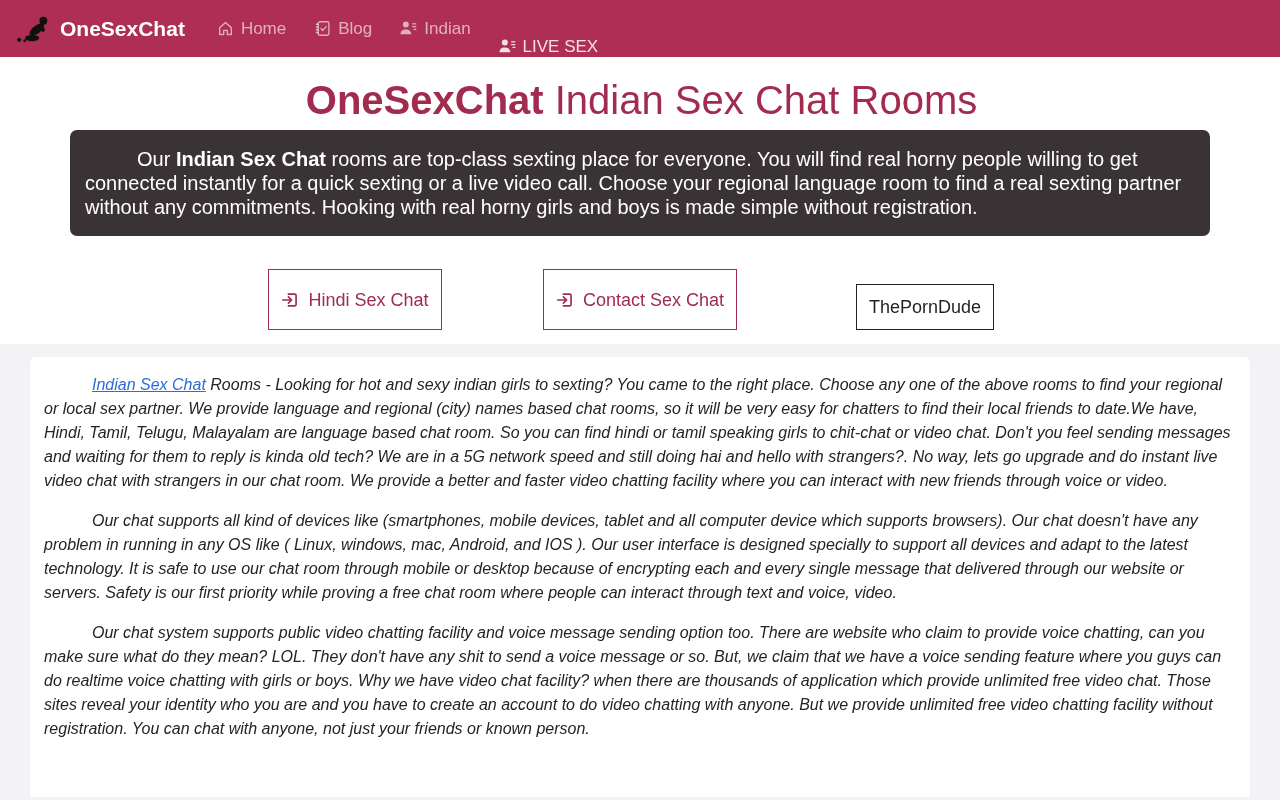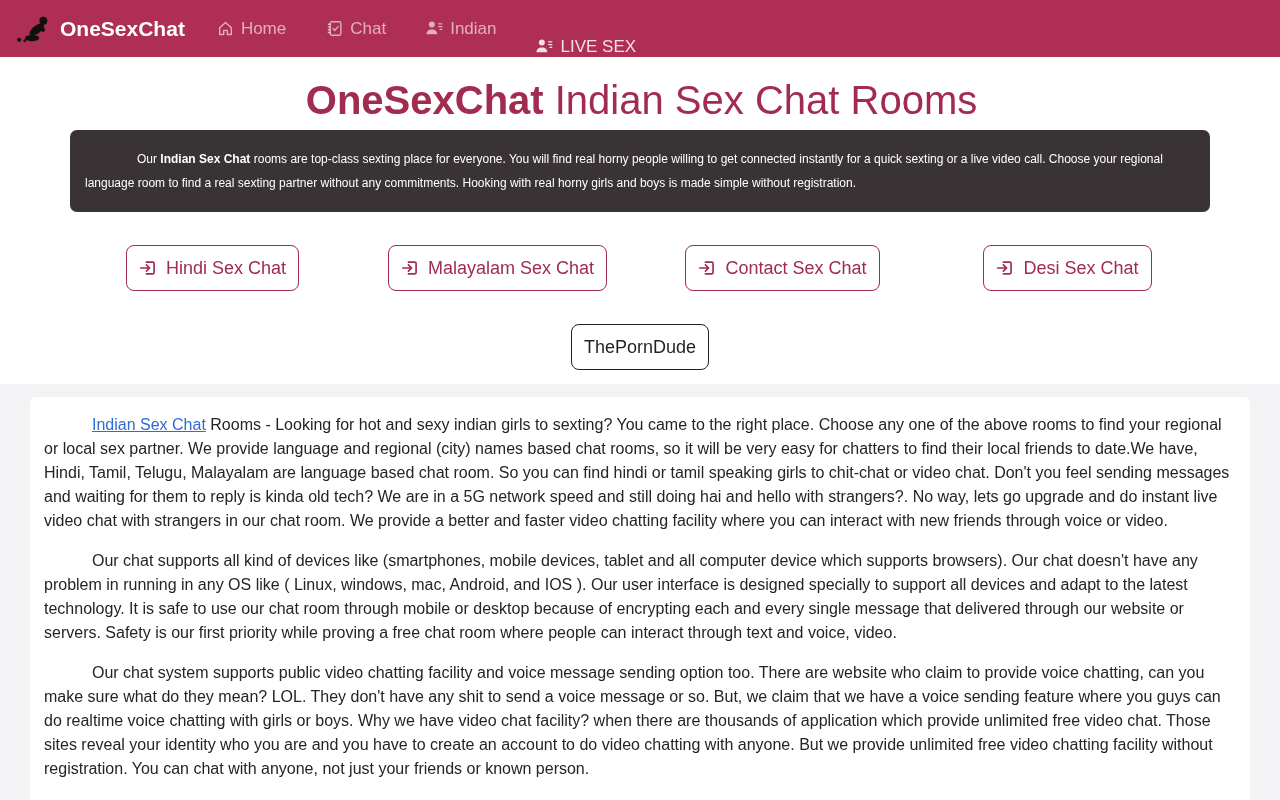--- a/index.html
+++ b/index.html
@@ -28,21 +28,21 @@
     color: #ffffff;
     font-size: 21px;
     font-weight: 700;
     cursor: pointer;
     text-decoration: none;
   }
   .brand svg { display: block; }
   .nav-items {
     display: flex;
     align-items: center;
-    gap: 40px;
+    gap: 28px;
     margin-left: 32px;
   }
   .nav-item {
     display: flex;
     align-items: center;
     gap: 7px;
     color: rgba(255,255,255,0.62);
     font-size: 17px;
     cursor: pointer;
     text-decoration: none;
@@ -67,21 +67,21 @@
   .page-title .title-brand { font-weight: 700; }
 
   .intro-box {
     width: 1140px;
     margin: 0 auto;
     box-sizing: border-box;
     background: #3a3335;
     color: #ffffff;
     border-radius: 7px;
     padding: 17px 15px;
-    font-size: 12px;
+    font-size: 20px;
     line-height: 24px;
   }
   .intro-box .indent { display: inline-block; width: 52px; }
 
   
   .rooms {
     width: 1140px;
     margin: 33px auto 0 auto;
     display: flex;
     flex-wrap: wrap;
@@ -93,21 +93,21 @@
     display: flex;
     justify-content: center;
   }
   .room-btn {
     display: inline-flex;
     align-items: center;
     gap: 9px;
     background: #ffffff;
     border: 1px solid #a12c50;
     color: #a12c50;
-    border-radius: 8px;
+    border-radius: 0;
     padding: 10px 12px;
     font-size: 18px;
     font-family: "Liberation Sans", sans-serif;
     cursor: pointer;
     line-height: 24px;
   }
   .room-btn svg { display: block; }
   .room-btn.dark {
     border-color: #1d2226;
     color: #1d2226;
@@ -121,20 +121,21 @@
     border-radius: 6px 6px 0 0;
     padding: 16px 14px 40px 14px;
     box-sizing: border-box;
   }
   .content-card p {
     margin: 0 0 16px 0;
     font-size: 16px;
     line-height: 24px;
     color: #212529;
     text-indent: 48px;
+    font-style: italic;
   }
   .content-card a.inline-link {
     color: #2e6bd8;
     text-decoration: underline;
     cursor: pointer;
   }
 </style>
 </head>
 <body>
 
@@ -162,21 +163,21 @@
       <span>Home</span>
     </a>
     <a class="nav-item">
       <span>
         <svg width="17" height="17" viewBox="0 0 16 16" fill="none" stroke="currentColor" stroke-width="1.3" stroke-linecap="round" stroke-linejoin="round">
           <rect x="4" y="1.6" width="10" height="12.8" rx="1.6"></rect>
           <path d="M6.6 8.1 l1.7 1.7 L11.4 6.2"></path>
           <path d="M2.2 4 h1.4 M2.2 6.6 h1.4 M2.2 9.2 h1.4 M2.2 11.8 h1.4"></path>
         </svg>
       </span>
-      <span>Chat</span>
+      <span>Blog</span>
     </a>
     <a class="nav-item">
       <span>
         <svg width="17" height="17" viewBox="0 0 16 16" fill="currentColor">
           <circle cx="5.5" cy="4.3" r="2.8"></circle>
           <path d="M5.5 8.9c-3.2 0-5.1 1.9-5.1 4.6h10.2c0-2.7-1.9-4.6-5.1-4.6z"></path>
           <rect x="11.3" y="3" width="4.2" height="1.15" rx="0.57"></rect>
           <rect x="11.3" y="5.6" width="4.2" height="1.15" rx="0.57"></rect>
           <rect x="12.6" y="8.2" width="2.9" height="1.15" rx="0.57"></rect>
         </svg>
@@ -218,43 +219,21 @@
       </button>
     </div>
     <div class="room-cell">
       <button class="room-btn">
         <span>
           <svg width="18" height="18" viewBox="0 0 16 16" fill="none" stroke="currentColor" stroke-width="1.5" stroke-linecap="round" stroke-linejoin="round">
             <path d="M6.6 2.8 h5.6 a1.2 1.2 0 0 1 1.2 1.2 v8 a1.2 1.2 0 0 1 -1.2 1.2 h-5.6"></path>
             <path d="M1.6 8 H9.2 M6.6 5.2 L9.4 8 L6.6 10.8"></path>
           </svg>
         </span>
-        <span>Malayalam Sex Chat</span>
-      </button>
-    </div>
-    <div class="room-cell">
-      <button class="room-btn">
-        <span>
-          <svg width="18" height="18" viewBox="0 0 16 16" fill="none" stroke="currentColor" stroke-width="1.5" stroke-linecap="round" stroke-linejoin="round">
-            <path d="M6.6 2.8 h5.6 a1.2 1.2 0 0 1 1.2 1.2 v8 a1.2 1.2 0 0 1 -1.2 1.2 h-5.6"></path>
-            <path d="M1.6 8 H9.2 M6.6 5.2 L9.4 8 L6.6 10.8"></path>
-          </svg>
-        </span>
         <span>Contact Sex Chat</span>
-      </button>
-    </div>
-    <div class="room-cell">
-      <button class="room-btn">
-        <span>
-          <svg width="18" height="18" viewBox="0 0 16 16" fill="none" stroke="currentColor" stroke-width="1.5" stroke-linecap="round" stroke-linejoin="round">
-            <path d="M6.6 2.8 h5.6 a1.2 1.2 0 0 1 1.2 1.2 v8 a1.2 1.2 0 0 1 -1.2 1.2 h-5.6"></path>
-            <path d="M1.6 8 H9.2 M6.6 5.2 L9.4 8 L6.6 10.8"></path>
-          </svg>
-        </span>
-        <span>Desi Sex Chat</span>
       </button>
     </div>
     <div class="room-cell">
       <button class="room-btn dark">
         <span>ThePornDude</span>
       </button>
     </div>
   </div>
 </section>
 

